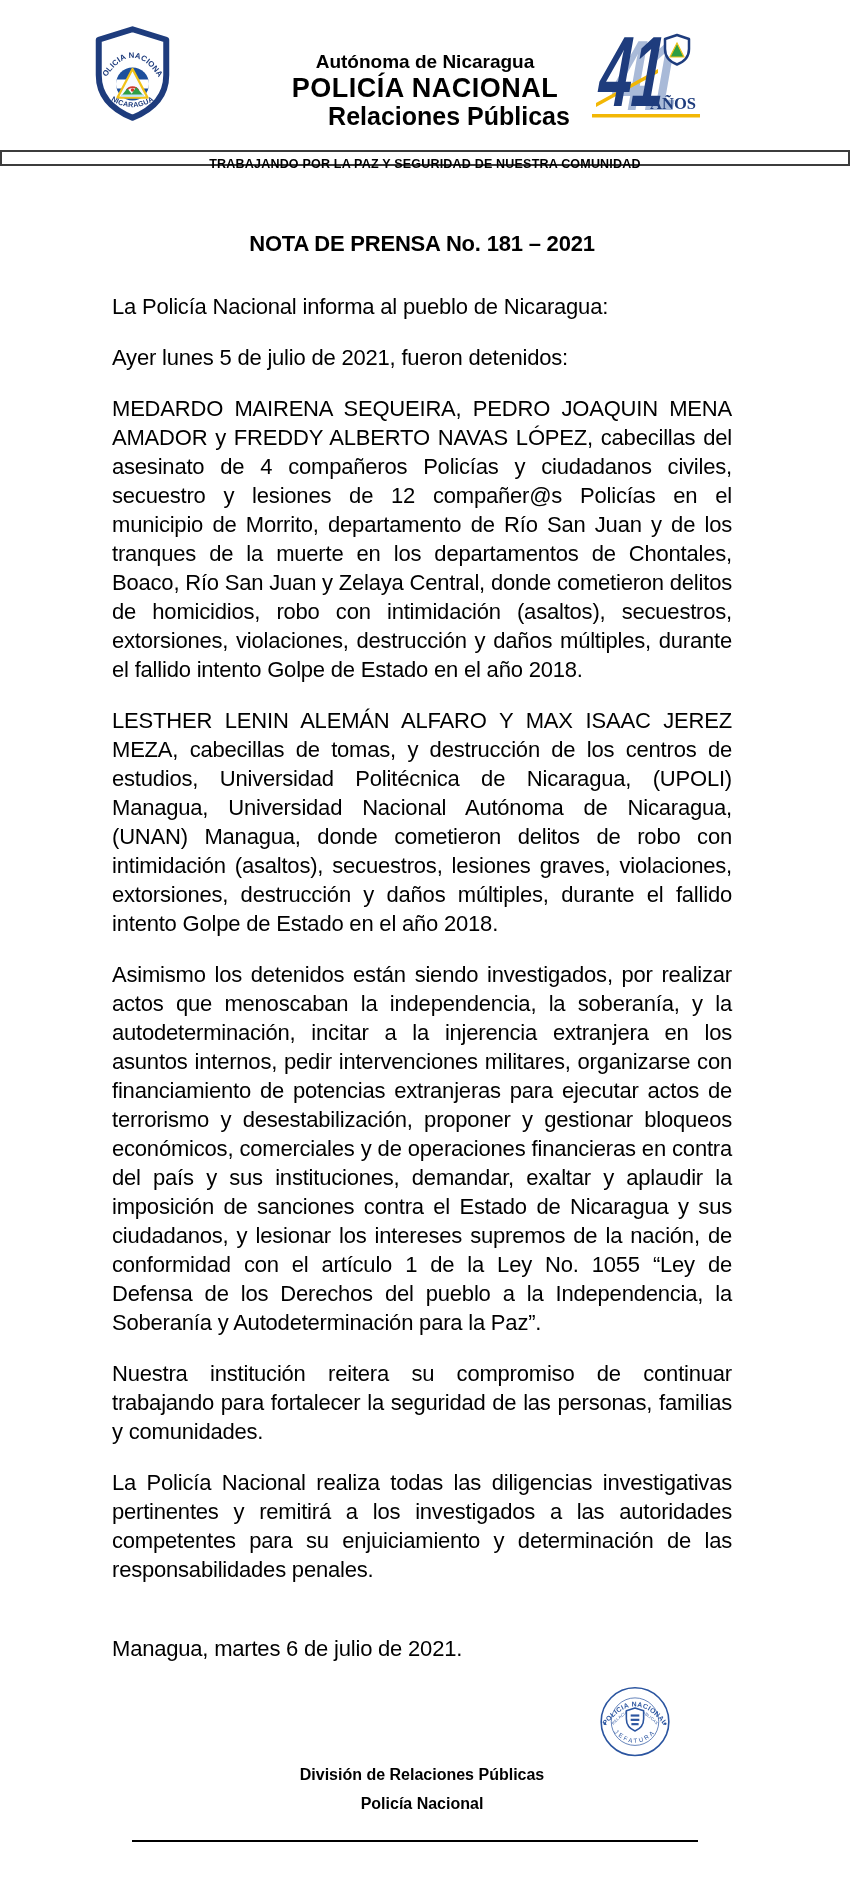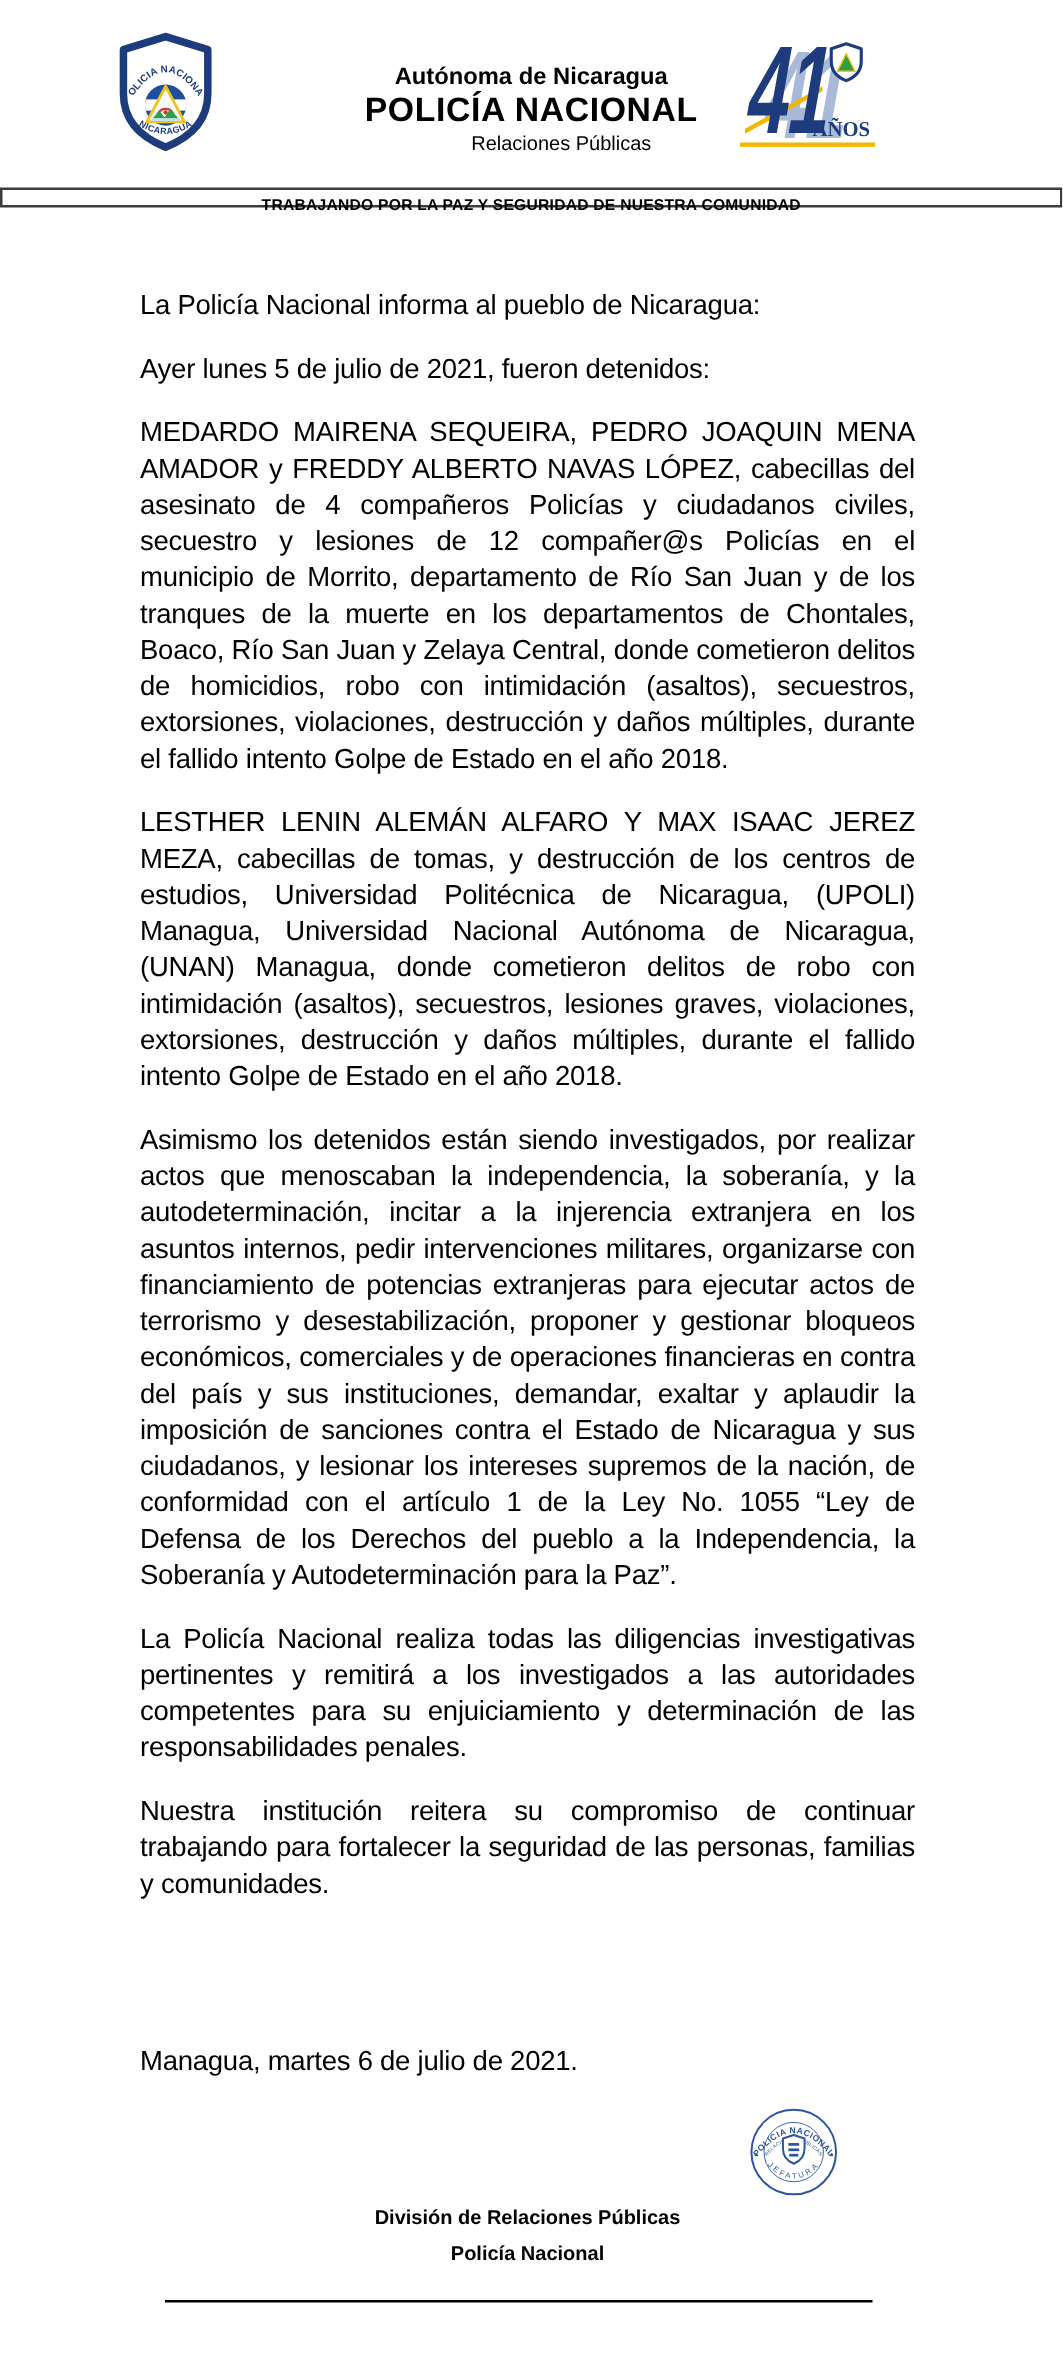--- a/index.html
+++ b/index.html
@@ -7,21 +7,21 @@
     position:relative; width:850px; height:1888px; background:#ffffff;
     font-family:"Liberation Sans","DejaVu Sans",sans-serif; color:#000;
     overflow:hidden;
   }
 
   
   .badge { position:absolute; left:95px; top:25px; }
   .header-center { position:absolute; left:0; top:50px; width:100%; text-align:center; }
   .hc1 { font-size:19px; font-weight:bold; line-height:23px; }
   .hc2 { font-size:27px; font-weight:bold; line-height:31px; letter-spacing:.5px; }
-  .hc3 { font-size:16px; font-weight:normal; line-height:24px;padding-left:48px; }
+  .hc3 { font-size:25px; font-weight:bold; line-height:24px;padding-left:48px; }
   .anniv { position:absolute; left:588px; top:28px; }
 
   .banner {
     position:absolute; left:0; top:150px; width:850px; height:16px;
     box-sizing:border-box; border:2px solid #3c3c3c;
     text-align:center; font-size:12.5px; font-weight:bold; line-height:24px;
     letter-spacing:.2px;
   }
 
   
@@ -90,34 +90,35 @@
         <polygon points="13,9 20,23 6,23" fill="#2e9e44" stroke="#f2c218" stroke-width="1.2"></polygon>
       </g>
       <text x="62" y="81" font-size="17" font-weight="bold" fill="#1e3c7d" font-family="&quot;Liberation Serif&quot;,&quot;DejaVu Serif&quot;,serif" textLength="46" lengthAdjust="spacingAndGlyphs">AÑOS</text>
       <rect x="4" y="86" width="108" height="3.5" fill="#f2b705"></rect>
     </svg>
   </div>
 
   <div class="banner">TRABAJANDO POR LA PAZ Y SEGURIDAD DE NUESTRA COMUNIDAD</div>
 
   <div class="content">
+    <div class="doc-title">NOTA DE PRENSA No. 181 – 2021</div>
 
     <p class="body-par"><span class="lead"></span><span>La Policía Nacional informa al pueblo de Nicaragua:</span></p>
 
     <p class="body-par"><span class="lead"></span><span>Ayer lunes 5 de julio de 2021, fueron detenidos:</span></p>
 
     <p class="body-par"><span class="lead">MEDARDO MAIRENA SEQUEIRA, PEDRO JOAQUIN MENA AMADOR y FREDDY ALBERTO NAVAS LÓPEZ,</span><span> cabecillas del asesinato de 4 compañeros Policías y ciudadanos civiles, secuestro y lesiones de 12 compañer@s Policías en el municipio de Morrito, departamento de Río San Juan y de los tranques de la muerte en los departamentos de Chontales, Boaco, Río San Juan y Zelaya Central, donde cometieron delitos de homicidios, robo con intimidación (asaltos), secuestros, extorsiones, violaciones, destrucción y daños múltiples, durante el fallido intento Golpe de Estado en el año 2018.</span></p>
 
     <p class="body-par"><span class="lead">LESTHER LENIN ALEMÁN ALFARO Y MAX ISAAC JEREZ MEZA,</span><span> cabecillas de tomas, y destrucción de los centros de estudios, Universidad Politécnica de Nicaragua, (UPOLI) Managua, Universidad Nacional Autónoma de Nicaragua, (UNAN) Managua, donde cometieron delitos de robo con intimidación (asaltos), secuestros, lesiones graves, violaciones, extorsiones, destrucción y daños múltiples, durante el fallido intento Golpe de Estado en el año 2018.</span></p>
 
     <p class="body-par"><span class="lead"></span><span>Asimismo los detenidos están siendo investigados, por realizar actos que menoscaban la independencia, la soberanía, y la autodeterminación, incitar a la injerencia extranjera en los asuntos internos, pedir intervenciones militares, organizarse con financiamiento de potencias extranjeras para ejecutar actos de terrorismo y desestabilización, proponer y gestionar bloqueos económicos, comerciales y de operaciones financieras en contra del país y sus instituciones, demandar, exaltar y aplaudir la imposición de sanciones contra el Estado de Nicaragua y sus ciudadanos, y lesionar los intereses supremos de la nación, de conformidad con el artículo 1 de la Ley No. 1055 “Ley de Defensa de los Derechos del pueblo a la Independencia, la Soberanía y Autodeterminación para la Paz”.</span></p>
 
+    <p class="body-par"><span class="lead"></span><span>Nuestra institución reitera su compromiso de continuar trabajando para fortalecer la seguridad de las personas, familias y comunidades.</span></p>
+
     <p class="body-par"><span class="lead"></span><span>La Policía Nacional realiza todas las diligencias investigativas pertinentes y remitirá a los investigados a las autoridades competentes para su enjuiciamiento y determinación de las responsabilidades penales.</span></p>
-
-    <p class="body-par"><span class="lead"></span><span>Nuestra institución reitera su compromiso de continuar trabajando para fortalecer la seguridad de las personas, familias y comunidades.</span></p>
   </div>
 
   <div class="dateline">Managua, martes 6 de julio de 2021.</div>
 
   <svg class="seal" width="72" height="76" viewBox="0 0 100 105" aria-hidden="true">
     <circle cx="50" cy="52" r="47" fill="#ffffff" stroke="#2b55a0" stroke-width="2.2"></circle>
     <circle cx="50" cy="52" r="33" fill="none" stroke="#2b55a0" stroke-width="1"></circle>
     <path id="seal-arc-top" d="M9,58 Q50,4 91,58" fill="none"></path>
     <text font-size="9.5" font-weight="bold" fill="#2b55a0" letter-spacing=".6">
       <textPath href="#seal-arc-top" startOffset="50%" text-anchor="middle">POLICIA NACIONAL</textPath>

